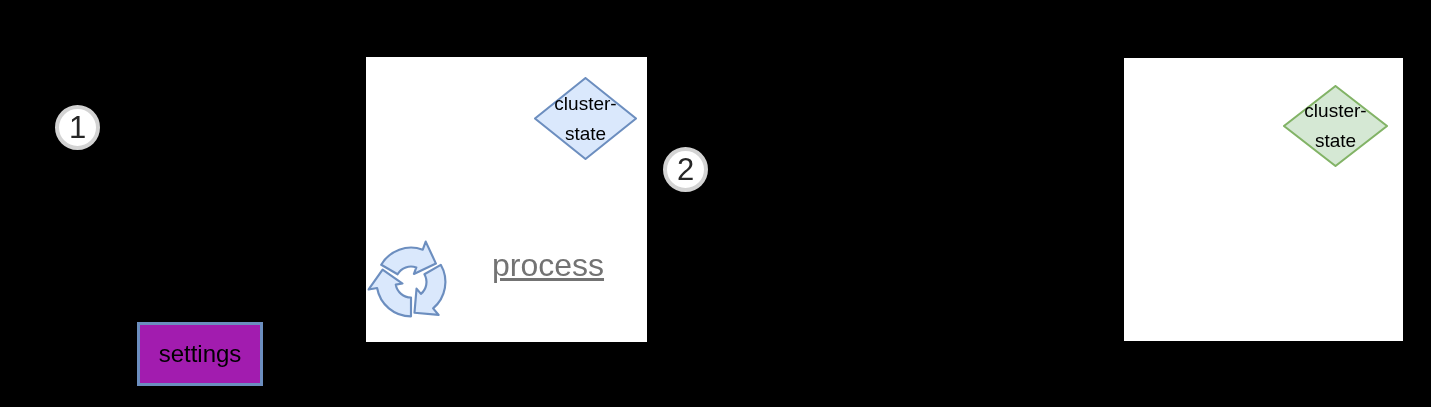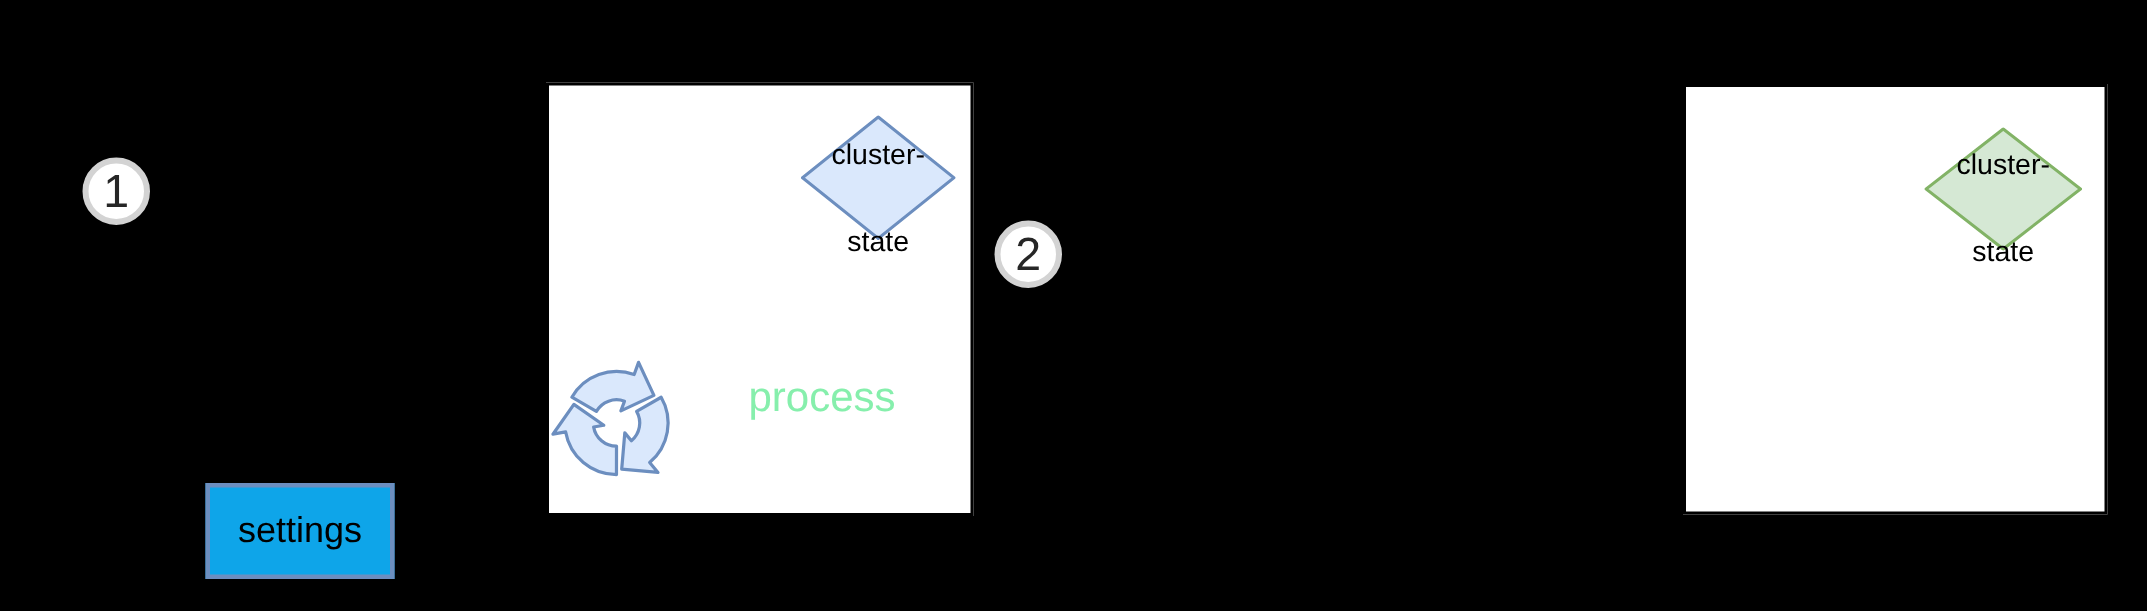--- a/index.html
+++ b/index.html
@@ -54,46 +54,47 @@
     inset: 0;
     display: flex;
     flex-direction: column;
     align-items: center;
     justify-content: center;
     font-size: 19px;
     line-height: 30px;
     color: #000000;
     text-align: center;
   }
-  .diamond-label span { display: block; margin-top: 28px; }
+  .diamond-label span { display: block; }
 
   
   .recycle { left: 366px; top: 239px; width: 90px; height: 86px; }
   .recycle svg { display: block; width: 100%; height: 100%; }
   .recycle path, .recycle use {
     fill: #dae8fc;
     stroke: #6c8ebf;
     stroke-width: 2.5;
     stroke-linejoin: round;
   }
 
   
   .process-label {
     left: 448px; top: 251px; width: 200px;
     text-align: center;
-    font-size: 28px;
+    font-size: 32px;
     line-height: 28px;
-    color: #86efac;
+    color: #737373;
+    text-decoration: underline;
   }
   .process-label span { display: block; }
 
   
   .settings-node {
     left: 137px; top: 322px; width: 126px; height: 64px;
-    background: #0ea5e9;
+    background: #a21caf;
     border: 3px solid #6c8ebf;
     display: flex;
     align-items: center;
     justify-content: center;
     font-size: 24px;
     color: #000000;
   }
 </style>
 </head>
 <body>

